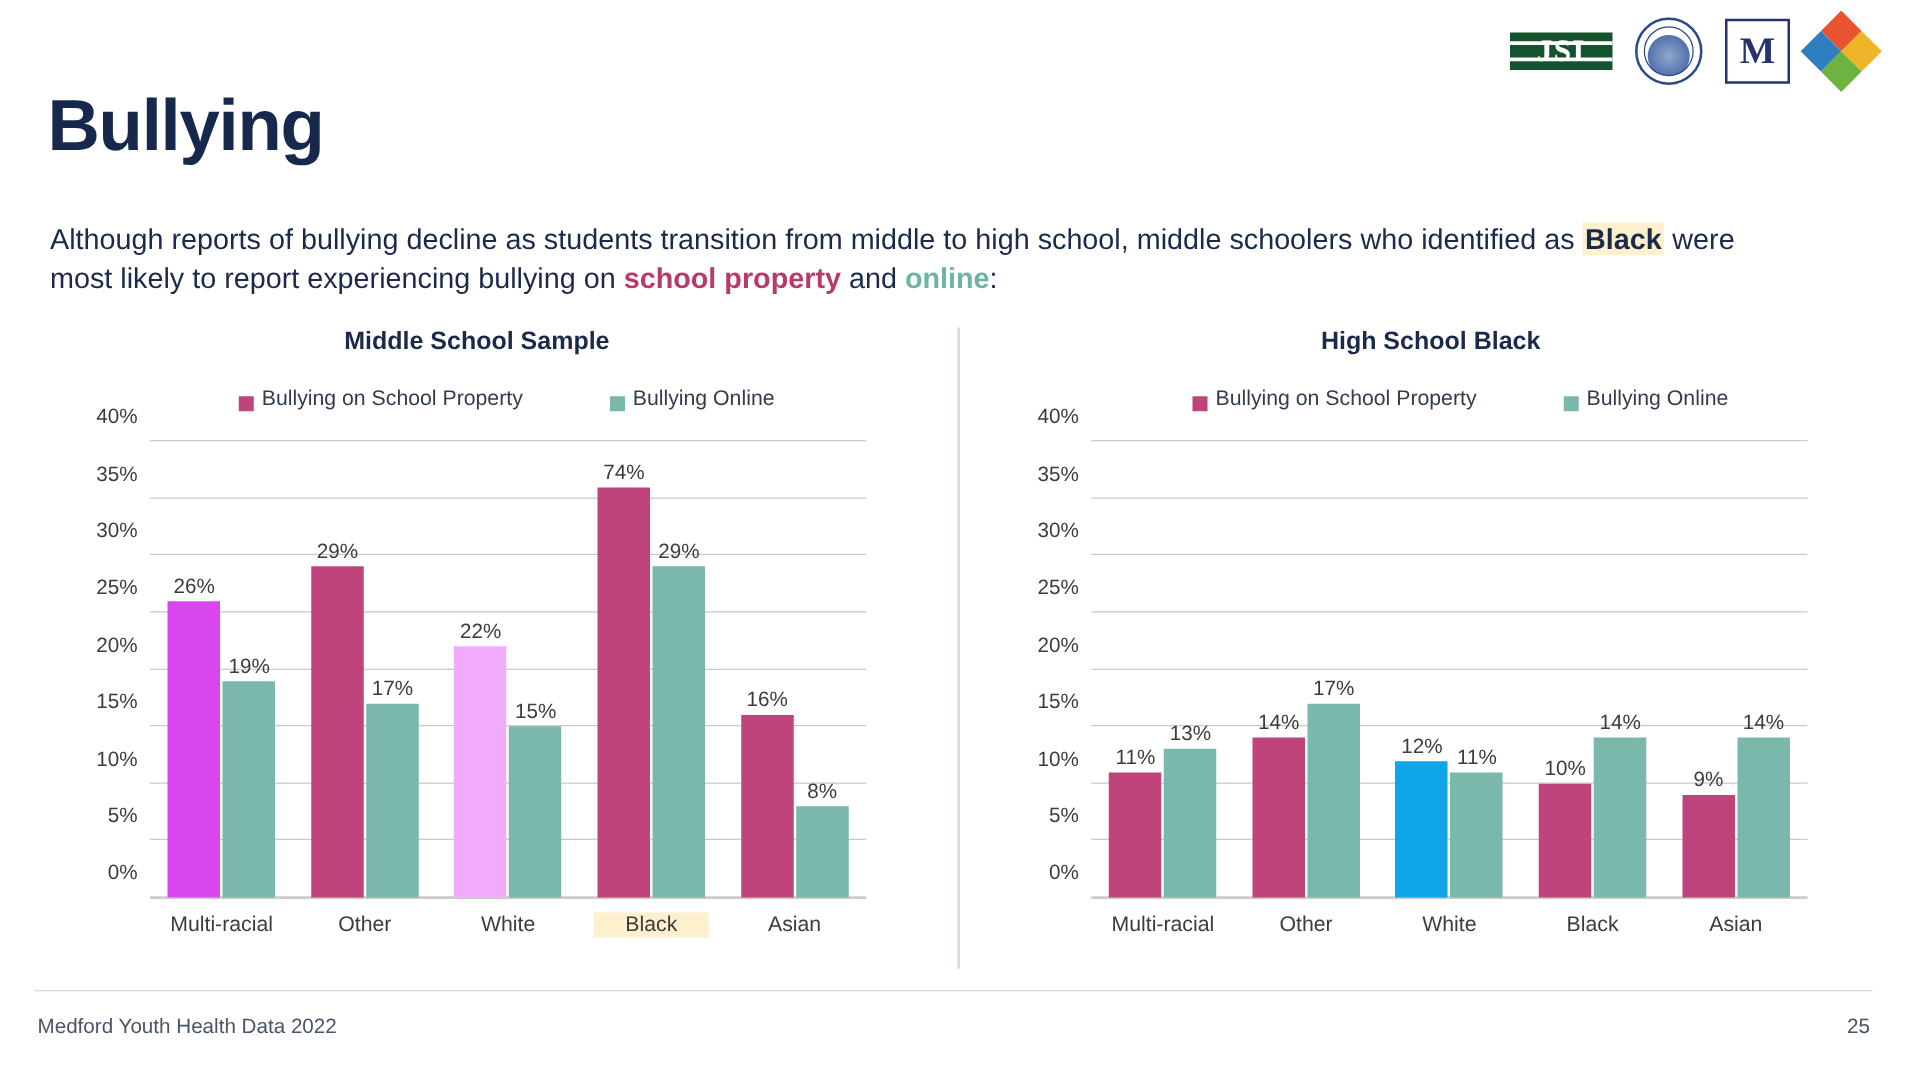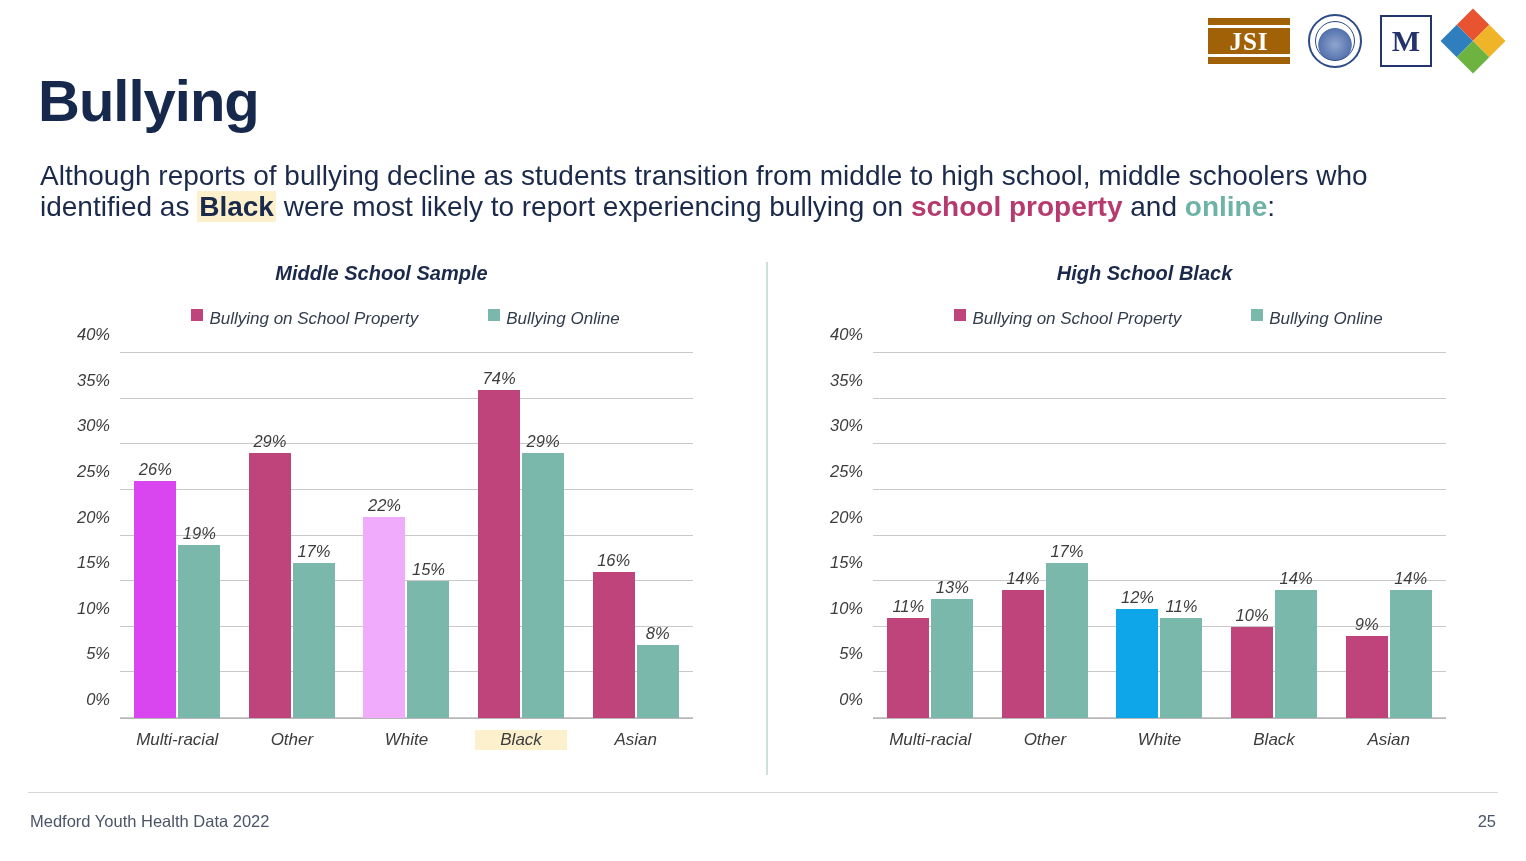--- a/index.html
+++ b/index.html
@@ -20,22 +20,22 @@
   .logo-bar {
     position: absolute;
     top: 14px;
     right: 30px;
     display: flex;
     align-items: center;
     gap: 18px;
   }
   .logo-jsi {
     width: 82px;
-    height: 46px;
-    background: #a16207;
+    height: 30px;
+    background: #14532d;
     display: flex;
     align-items: center;
     justify-content: center;
     position: relative;
   }
   .logo-jsi .jsi-text {
     color: #ffffff;
     font-weight: bold;
     font-size: 25px;
     letter-spacing: 1px;
@@ -105,23 +105,23 @@
     top: 72px;
     font-size: 58px;
     font-weight: bold;
     color: #16294d;
     letter-spacing: -1px;
     line-height: 1;
   }
   .intro {
     position: absolute;
     left: 40px;
-    top: 160px;
+    top: 176px;
     width: 1400px;
-    font-size: 28px;
+    font-size: 23px;
     line-height: 31px;
     color: #1b2a4a;
   }
   .hl-black {
     background: #fdf0cd;
     font-weight: bold;
     padding: 0 2px;
   }
   .hl-school {
     color: #b63a6e;
@@ -138,21 +138,20 @@
     top: 252px;
     left: 0;
     width: 1526px;
     height: 530px;
     display: flex;
   }
   .chart-panel {
     position: relative;
     width: 763px;
     height: 530px;
-    font-style: italic;
   }
   .panel-divider {
     position: absolute;
     left: 766px;
     top: 262px;
     width: 2px;
     height: 513px;
     background: #cfe0dc;
   }
   .chart-title {
@@ -165,21 +164,21 @@
   .legend {
     display: flex;
     justify-content: center;
     gap: 22px;
     margin-top: 24px;
     font-size: 17px;
     color: #333c4d;
   }
   .legend-item {
     display: flex;
-    align-items: flex-start;
+    align-items: flex-end;
     gap: 6px;
     padding-left: 48px;
   }
   .legend-swatch {
     width: 12px;
     height: 12px;
     display: inline-block;
   }
 
   .plot-wrap {

